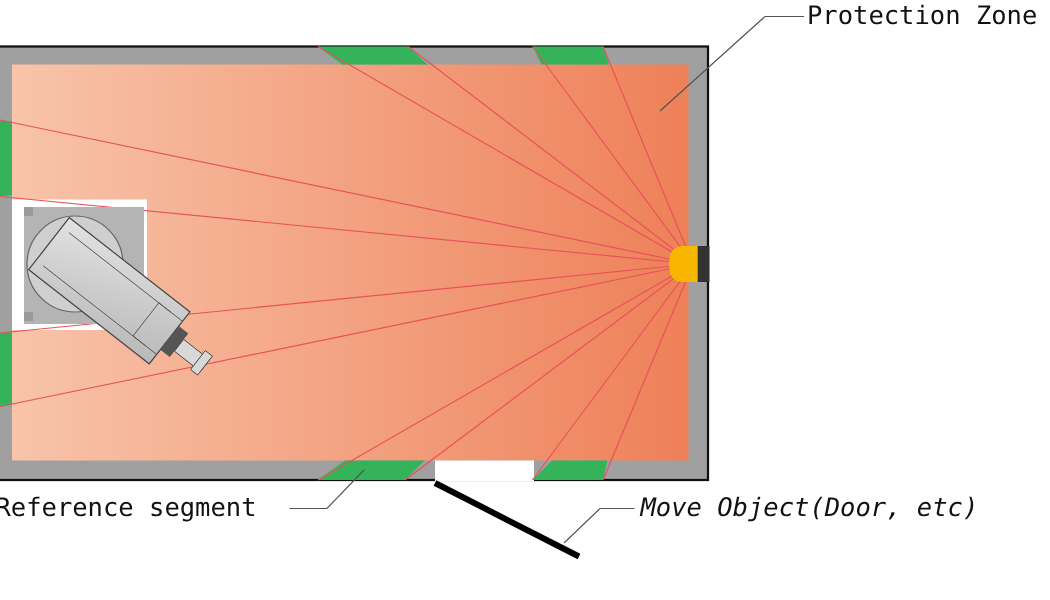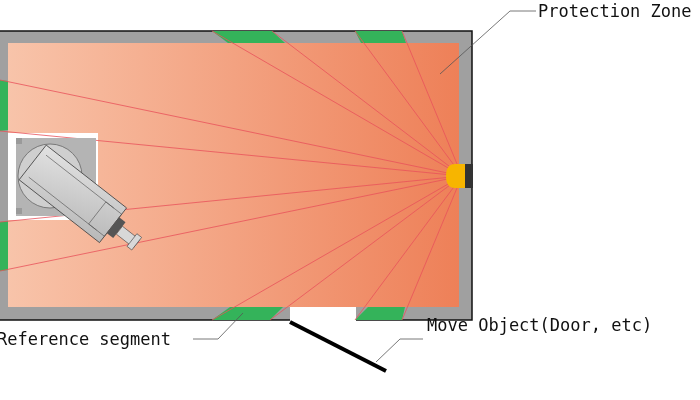--- a/index.html
+++ b/index.html
@@ -91,14 +91,14 @@
 
     <g stroke="#555" stroke-width="0.8" fill="none">
       <polyline points="440,74 510,11 536,11"></polyline>
       <polyline points="243,313 218,339 193,339"></polyline>
       <polyline points="376,362 400,339 423,339"></polyline>
     </g>
   </svg>
 
   <div class="label" style="left:538px; top:1px;">Protection Zone</div>
   <div class="label" style="left:-3px; top:329px;">Reference segment</div>
-  <div class="label" style="left:427px; top:315px;">Move Object(Door, etc)</div>
+  <div class="label" style="left:427px; top:329px;font-style:italic;">Move Object(Door, etc)</div>
 </div>
 
 </body></html>

